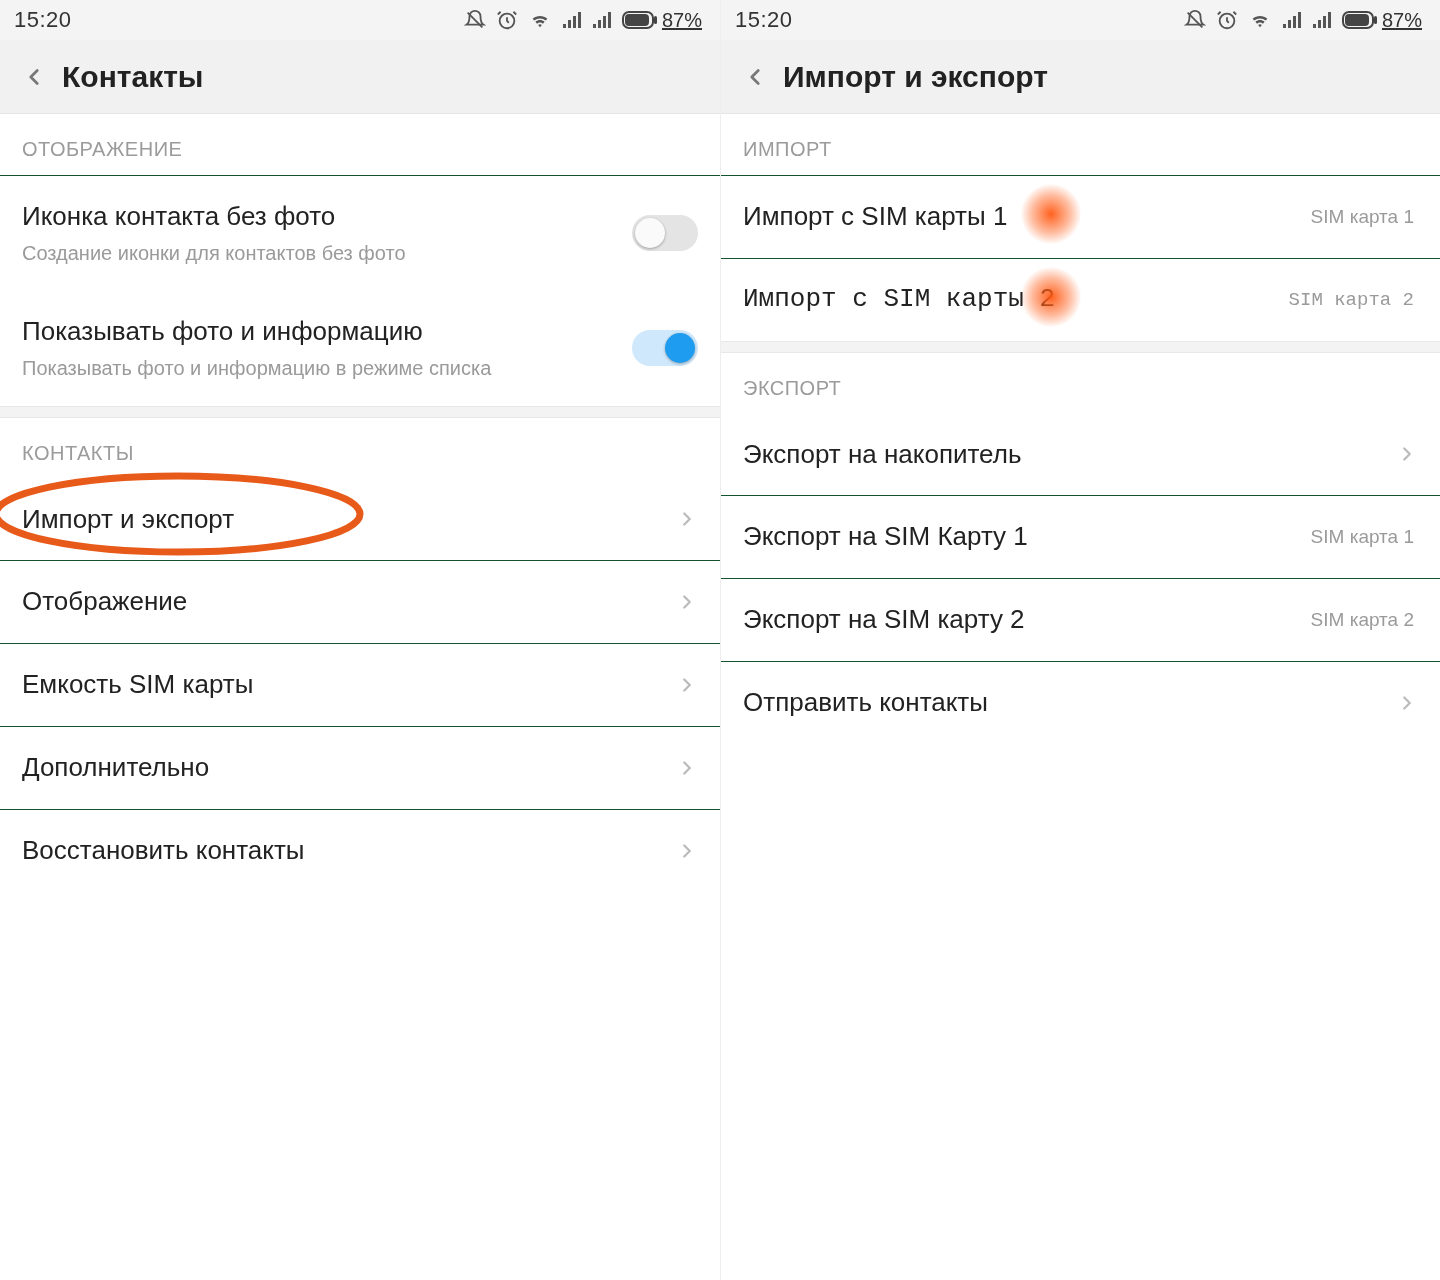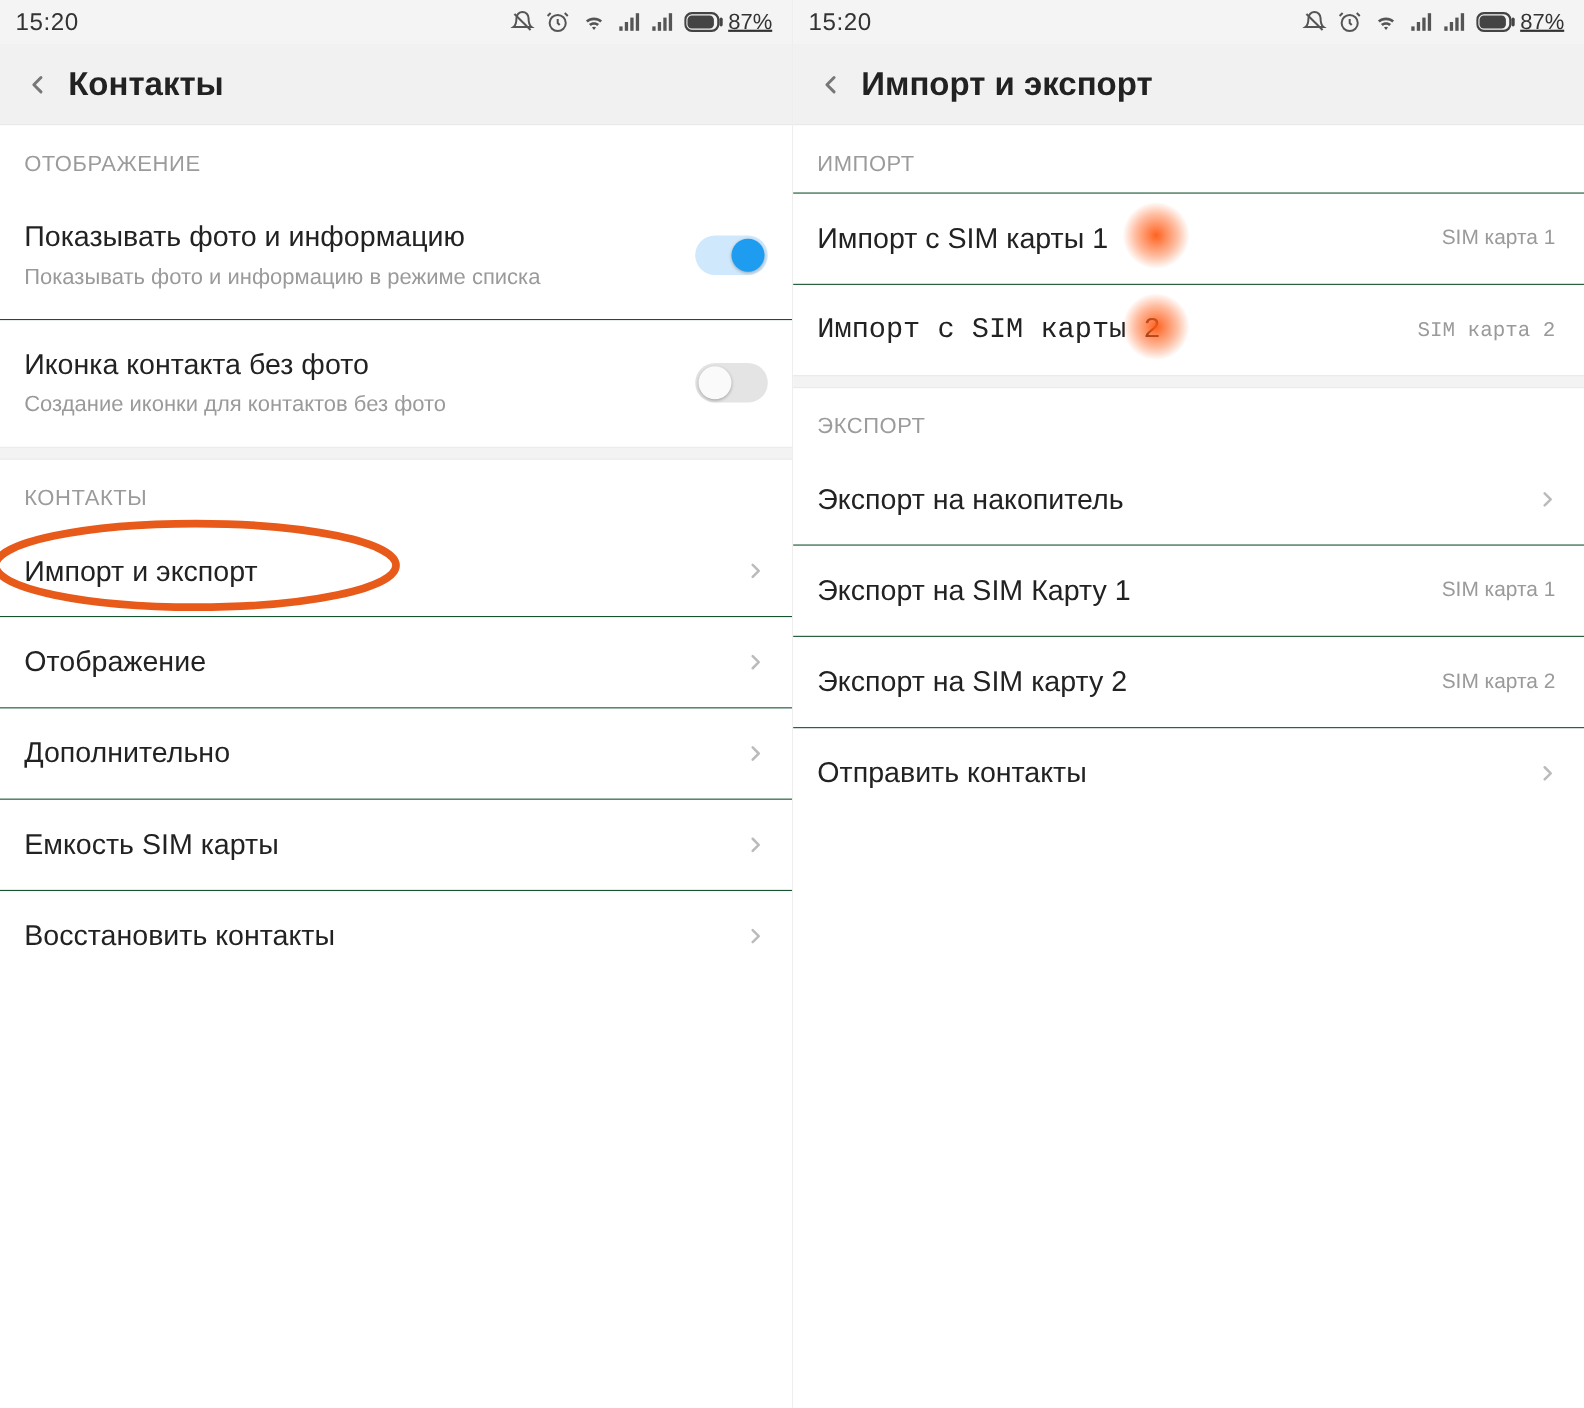--- a/index.html
+++ b/index.html
@@ -202,40 +202,40 @@
           <polyline points="15 18 9 12 15 6"></polyline>
         </svg>
     </div>
     <div class="header-title">Контакты</div>
   </div>
 
   <div class="content">
 
     <div class="section-head">ОТОБРАЖЕНИЕ</div>
 
+    <div class="row">
+      <div class="row-main">
+        <div class="row-title">Иконка контакта без фото</div>
+        <div class="row-sub">Создание иконки для контактов без фото</div>
+      </div>
+      <div class="toggle off">
+          <div class="knob"></div>
+        </div>
+    </div>
+
     <div class="row first">
       <div class="row-main">
         <div class="row-title">Показывать фото и информацию</div>
         <div class="row-sub">Показывать фото и информацию в режиме списка</div>
       </div>
       <div class="toggle on">
           <div class="knob"></div>
         </div>
     </div>
 
-    <div class="row">
-      <div class="row-main">
-        <div class="row-title">Иконка контакта без фото</div>
-        <div class="row-sub">Создание иконки для контактов без фото</div>
-      </div>
-      <div class="toggle off">
-          <div class="knob"></div>
-        </div>
-    </div>
-
     <div class="section-gap"></div>
     <div class="section-head">КОНТАКТЫ</div>
 
     <div class="row first" style="position:relative;">
       <div class="row-main">
         <div class="row-title">Импорт и экспорт</div>
       </div>
       <svg class="chevron" viewBox="0 0 24 24" fill="none" stroke="#bbb" stroke-width="2.5" stroke-linecap="round" stroke-linejoin="round">
           <polyline points="9 18 15 12 9 6"></polyline>
         </svg>
@@ -248,30 +248,30 @@
       <div class="row-main">
           <div class="row-title">Отображение</div>
         </div>
       <svg class="chevron" viewBox="0 0 24 24" fill="none" stroke="#bbb" stroke-width="2.5" stroke-linecap="round" stroke-linejoin="round">
           <polyline points="9 18 15 12 9 6"></polyline>
         </svg>
     </div>
 
     <div class="row">
       <div class="row-main">
+          <div class="row-title">Емкость SIM карты</div>
+        </div>
+      <svg class="chevron" viewBox="0 0 24 24" fill="none" stroke="#bbb" stroke-width="2.5" stroke-linecap="round" stroke-linejoin="round">
+          <polyline points="9 18 15 12 9 6"></polyline>
+        </svg>
+    </div>
+
+    <div class="row">
+      <div class="row-main">
           <div class="row-title">Дополнительно</div>
-        </div>
-      <svg class="chevron" viewBox="0 0 24 24" fill="none" stroke="#bbb" stroke-width="2.5" stroke-linecap="round" stroke-linejoin="round">
-          <polyline points="9 18 15 12 9 6"></polyline>
-        </svg>
-    </div>
-
-    <div class="row">
-      <div class="row-main">
-          <div class="row-title">Емкость SIM карты</div>
         </div>
       <svg class="chevron" viewBox="0 0 24 24" fill="none" stroke="#bbb" stroke-width="2.5" stroke-linecap="round" stroke-linejoin="round">
           <polyline points="9 18 15 12 9 6"></polyline>
         </svg>
     </div>
 
     <div class="row">
       <div class="row-main">
           <div class="row-title">Восстановить контакты</div>
         </div>

